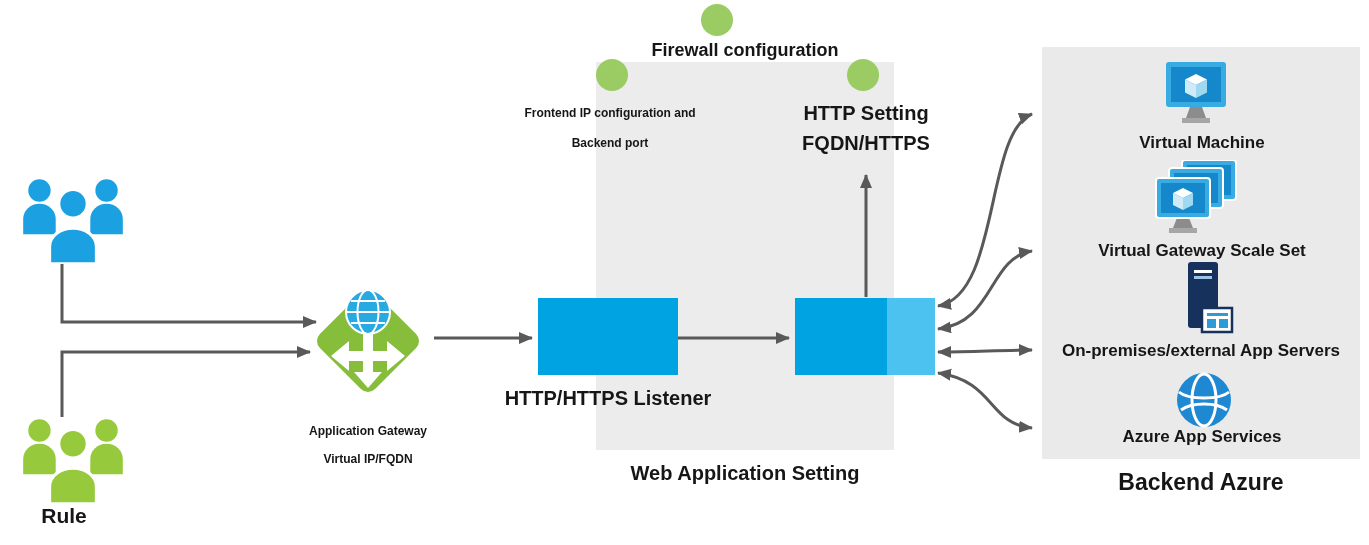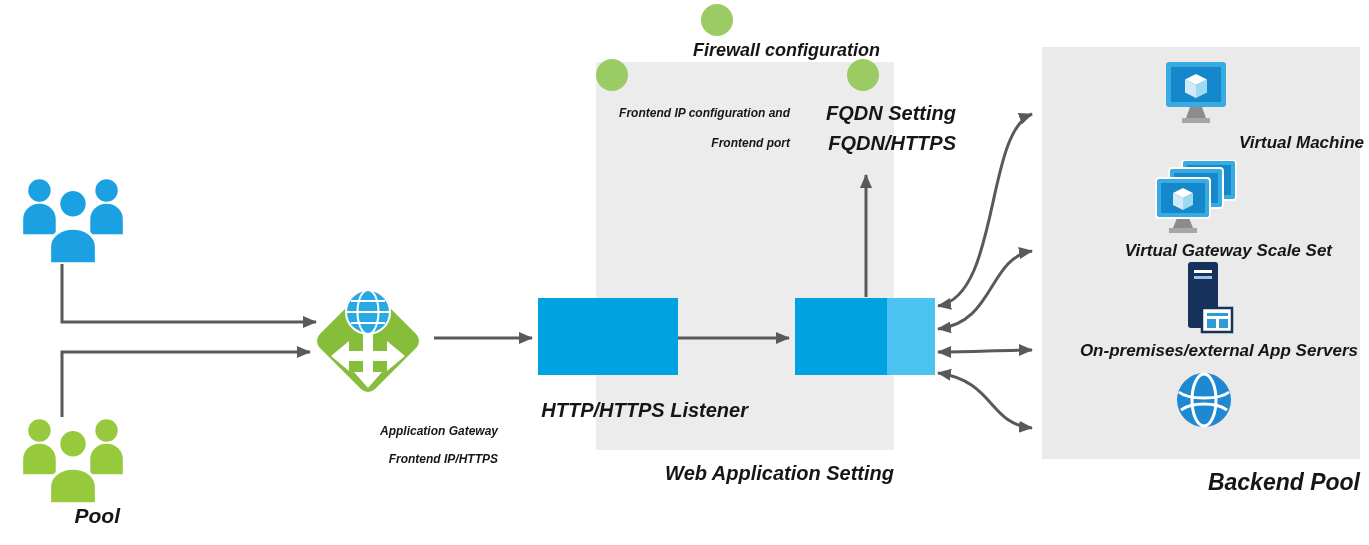--- a/index.html
+++ b/index.html
@@ -6,37 +6,37 @@
   .canvas{
     position:relative;width:1369px;height:545px;background:#ffffff;
     font-family:"Liberation Sans",sans-serif;font-weight:bold;color:#161616;
     overflow:hidden;
   }
   .region{position:absolute;}
   .waf-region{left:596px;top:62px;width:298px;height:388px;background:#ECECEC;}
   .backend-region{left:1042px;top:47px;width:318px;height:412px;background:#EAEAEA;}
   .arrows{position:absolute;left:0;top:0;width:1369px;height:545px;pointer-events:none;}
   .icon{position:absolute;}
-  .lbl{position:absolute;text-align:right;font-weight:bold;line-height:1.3;font-style:italic;}
+  .lbl{position:absolute;text-align:center;font-weight:bold;line-height:1.3;}
   .dot{position:absolute;width:32px;height:32px;border-radius:50%;background:#9BCB63;}
   .block{position:absolute;}
   .listener-block{left:538px;top:298px;width:140px;height:77px;background:#00A3E2;}
   .rule-block{left:795px;top:298px;width:140px;height:77px;
     background:linear-gradient(to right,#00A3E2 0 66%,#4CC2F1 66% 100%);}
   .users-label{left:8px;top:502px;width:112px;font-size:21px;}
   .gateway-label{left:238px;top:417px;width:260px;font-size:12px;line-height:28px;}
-  .listener-label{left:468px;top:385px;width:280px;font-size:20px;margin-top:12px;}
+  .listener-label{left:468px;top:385px;width:280px;font-size:20px;}
   .rule-label{left:795px;top:385px;width:140px;font-size:20px;}
   .waf-label{left:596px;top:460px;width:298px;font-size:20px;}
   .backend-label{left:1042px;top:468px;width:318px;font-size:23px;}
   .firewall-label{left:610px;top:39px;width:270px;font-size:18px;}
   .frontend-label{left:430px;top:98px;width:360px;font-size:12px;line-height:30px;}
   .httpsetting-label{left:776px;top:98px;width:180px;font-size:20px;line-height:30px;}
   .backend-item-label{font-size:17px;}
-  .vm-label{left:1124px;top:132px;width:240px;}
+  .vm-label{left:1082px;top:132px;width:240px;}
   .vmss-label{left:1072px;top:240px;width:260px;}
   .server-label{left:1044px;top:340px;width:314px;}
   .appsvc-label{left:1082px;top:426px;width:240px;}
 </style>
 </head>
 <body>
 
 <div class="canvas">
 
   <div class="region waf-region"></div>
@@ -80,21 +80,21 @@
         <circle cx="27" cy="14" r="11"></circle>
         <path d="M11,57 v-15 a16,15 0 0 1 32,0 v15 z"></path>
         <circle cx="93" cy="14" r="11"></circle>
         <path d="M77,57 v-15 a16,15 0 0 1 32,0 v15 z"></path>
         <circle cx="60" cy="27" r="14" stroke="#fff" stroke-width="3"></circle>
         <path d="M37,86 v-17 a23,18 0 0 1 46,0 v17 z" stroke="#fff" stroke-width="3"></path>
       </g>
     </svg>
   </div>
 
-  <div class="lbl users-label">Pool</div>
+  <div class="lbl users-label">Rule</div>
 
   <div class="icon" style="left:305px;top:278px;width:126px;height:126px">
     <svg viewBox="0 0 126 126" width="126" height="126">
       <rect x="24" y="24" width="78" height="78" rx="10" transform="rotate(45 63 63)" fill="#86BE3C"></rect>
       <g fill="#ffffff">
         <rect x="58" y="54" width="10" height="22"></rect>
         <rect x="44" y="73" width="38" height="10"></rect>
         <polygon points="44,63 44,93 26,78"></polygon>
         <polygon points="82,63 82,93 100,78"></polygon>
         <rect x="58" y="80" width="10" height="14"></rect>
@@ -103,43 +103,43 @@
       <circle cx="63" cy="34" r="22" fill="#29A9E1" stroke="#fff" stroke-width="2"></circle>
       <g fill="none" stroke="#fff" stroke-width="2">
         <ellipse cx="63" cy="34" rx="10.5" ry="22"></ellipse>
         <path d="M41,34 H85 M46,23 H80 M46,45 H80"></path>
       </g>
     </svg>
   </div>
 
   <div class="lbl gateway-label">
     <div>Application Gateway</div>
-    <div>Frontend IP/HTTPS</div>
+    <div>Virtual IP/FQDN</div>
   </div>
 
   <div class="block listener-block"></div>
   <div class="lbl listener-label">HTTP/HTTPS Listener</div>
 
   <div class="block rule-block"></div>
 
   <div class="lbl waf-label">Web Application Setting</div>
 
   <div class="dot" style="left:701px;top:4px"></div>
   <div class="dot" style="left:596px;top:59px"></div>
   <div class="dot" style="left:847px;top:59px"></div>
 
   <div class="lbl firewall-label">Firewall configuration</div>
 
   <div class="lbl frontend-label">
     <div>Frontend IP configuration and</div>
-    <div>Frontend port</div>
+    <div>Backend port</div>
   </div>
 
   <div class="lbl httpsetting-label">
-    <div>FQDN Setting</div>
+    <div>HTTP Setting</div>
     <div>FQDN/HTTPS</div>
   </div>
 
   <div class="icon" style="left:1164px;top:60px;width:64px;height:72px">
     <svg viewBox="0 0 64 72" width="64" height="72">
       <polygon points="26,47 38,47 42,58 22,58" fill="#8C8C8C"></polygon>
       <rect x="18" y="58" width="28" height="5" fill="#A6A6A6"></rect>
       <rect x="2" y="2" width="60" height="45" rx="3" fill="#38ACE2"></rect>
       <rect x="7" y="7" width="50" height="35" fill="#1588CB"></rect>
       <polygon points="32,14 43,19.5 32,25 21,19.5" fill="#FFFFFF"></polygon>
@@ -182,16 +182,17 @@
   <div class="icon" style="left:1176px;top:372px;width:56px;height:56px">
     <svg viewBox="0 0 56 56" width="56" height="56">
       <circle cx="28" cy="28" r="27" fill="#1E88D2"></circle>
       <g fill="none" stroke="#FFFFFF" stroke-width="3">
         <ellipse cx="28" cy="28" rx="12" ry="26"></ellipse>
         <path d="M3,20 C12,28 44,28 53,20"></path>
         <path d="M5,38 C16,30 40,30 51,38"></path>
       </g>
     </svg>
   </div>
+  <div class="lbl backend-item-label appsvc-label">Azure App Services</div>
 
-  <div class="lbl backend-label">Backend Pool</div>
+  <div class="lbl backend-label">Backend Azure</div>
 
 </div>
 
 </body></html>

